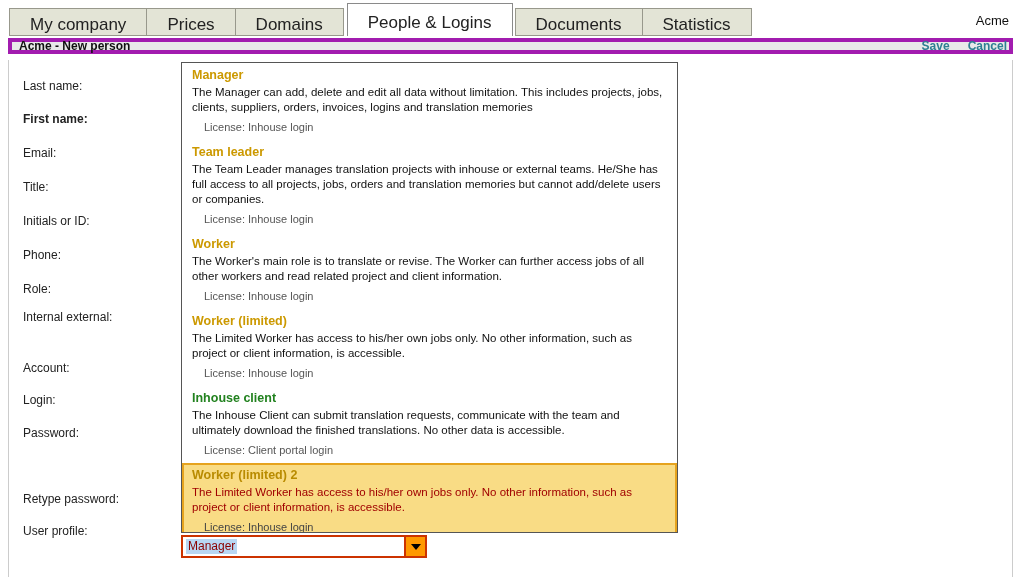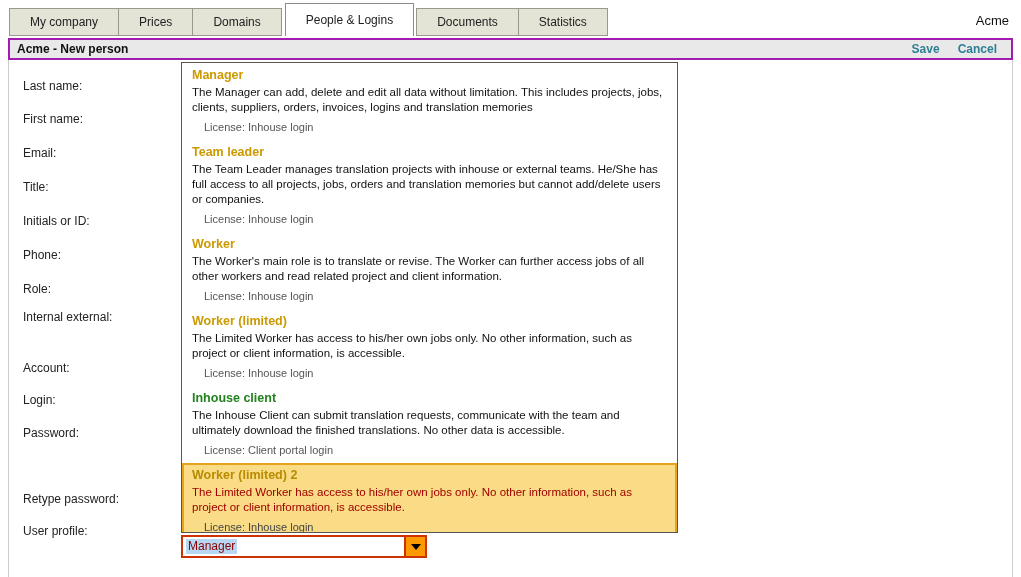--- a/index.html
+++ b/index.html
@@ -2,31 +2,31 @@
 <html><head>
 <meta charset="utf-8">
 <style>
   html,body{margin:0;padding:0;background:#fff;}
   body{width:1021px;height:577px;position:relative;overflow:hidden;
        font-family:"Liberation Sans","DejaVu Sans",sans-serif;color:#000;}
 
   
   .tab-bar{position:absolute;left:10px;top:0;height:36px;display:flex;align-items:flex-end;z-index:3;}
   .tab{box-sizing:border-box;height:28px;padding:6px 20px 0;margin-left:-1px;
-       background:#e3e4d6;border:1px solid #98988c;font-size:12px;color:#222;
+       background:#e3e4d6;border:1px solid #98988c;font-size:17px;color:#222;
        text-align:center;white-space:nowrap;cursor:pointer;}
   .tab.active{height:33px;padding-top:9px;background:#fff;border:1px solid #8a8a8a;
        border-bottom:none;margin-left:3px;margin-right:3px;z-index:4;}
   .acme-corner{position:absolute;top:13px;right:12px;font-size:13px;color:#111;}
 
   
-  .hdr-bar{position:absolute;left:8px;right:8px;top:38px;height:22px;box-sizing:border-box;
-       background:#e9e9e9;border:2px solid #a21caf;display:flex;align-items:center;z-index:2;}
+  .hdr-bar{position:absolute;left:8px;right:8px;top:38px;height:16px;box-sizing:border-box;
+       background:#e9e9e9;border:4px solid #a21caf;display:flex;align-items:center;z-index:2;}
   .hdr-title{font-size:12px;font-weight:bold;color:#111;padding-left:7px;}
-  .hdr-actions{margin-left:auto;display:flex;gap:18px;padding-right:14px;}
+  .hdr-actions{margin-left:auto;display:flex;gap:18px;padding-right:2px;}
   .hdr-link{font-size:12px;font-weight:bold;color:#2e7f93;cursor:pointer;}
 
   
   .content{position:absolute;left:8px;right:8px;top:60px;bottom:0;
        background:#fff;border-left:1px solid #ccc;border-right:1px solid #ccc;}
   .flabel{position:absolute;left:14px;font-size:12px;color:#222;white-space:nowrap;text-align:right;}
 
   
   .profile-panel{position:absolute;left:181px;top:62px;width:497px;height:471px;
        box-sizing:border-box;background:#fff;border:1px solid #555;overflow:hidden;z-index:5;}
@@ -67,21 +67,21 @@
 <div class="hdr-bar">
   <div class="hdr-title">Acme - New person</div>
   <div class="hdr-actions">
     <span class="hdr-link">Save</span>
     <span class="hdr-link">Cancel</span>
   </div>
 </div>
 
 <div class="content">
     <div class="flabel" style="top: 19px;">Last name:</div>
-    <div class="flabel" style="top: 52px;">First name:</div>
+    <div class="flabel" style="top: 52px; font-weight: bold;">First name:</div>
     <div class="flabel" style="top: 86px;">Email:</div>
     <div class="flabel" style="top: 120px;">Title:</div>
     <div class="flabel" style="top: 154px;">Initials or ID:</div>
     <div class="flabel" style="top: 188px;">Phone:</div>
     <div class="flabel" style="top: 222px;">Role:</div>
     <div class="flabel" style="top: 250px;">Internal external:</div>
     <div class="flabel" style="top: 301px;">Account:</div>
     <div class="flabel" style="top: 333px;">Login:</div>
     <div class="flabel" style="top: 366px;">Password:</div>
     <div class="flabel" style="top: 432px;">Retype password:</div>

